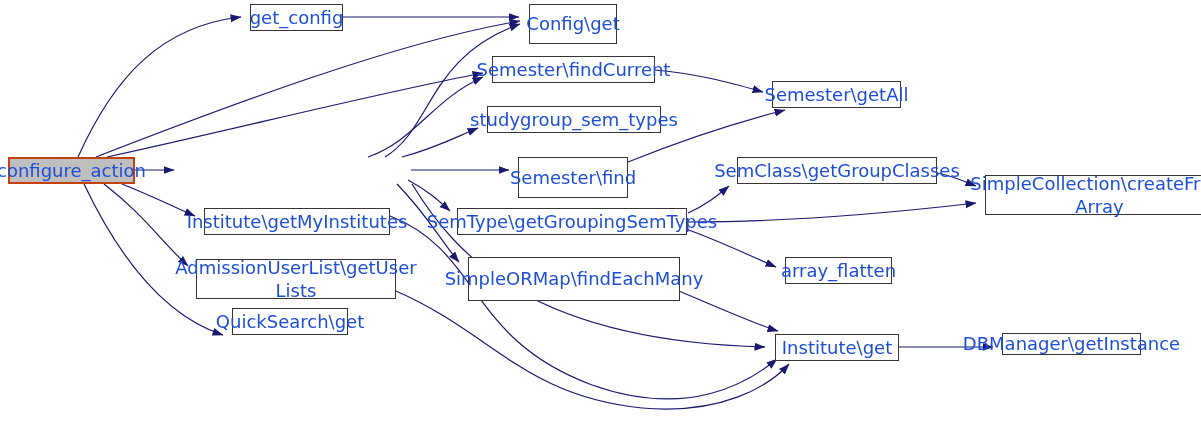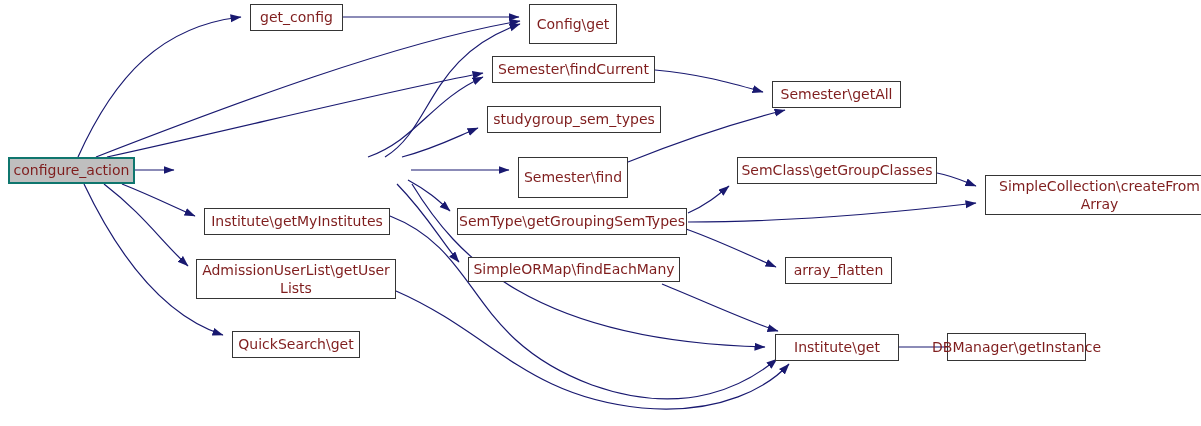--- a/index.html
+++ b/index.html
@@ -25,33 +25,33 @@
   #edges path.edge {
     fill: none;
     stroke: #191970;
     stroke-width: 1.2;
   }
   .node {
     position: absolute;
     box-sizing: border-box;
     border: 1px solid #353535;
     background: #ffffff;
-    color: #7f1d1d;
+    color: #1d4ed8;
     display: flex;
     align-items: center;
     justify-content: center;
     text-align: center;
-    font-size: 14px;
+    font-size: 18px;
     line-height: 1.3;
     white-space: pre-line;
     cursor: pointer;
   }
   .node.highlight {
     background: #bfbfbf;
-    border: 2px solid #0f766e;
+    border: 2px solid #c2410c;
   }
 </style>
 </head>
 <body>
 
 <div id="canvas">
 
   <svg id="edges" viewBox="0 0 1201 426" xmlns="http://www.w3.org/2000/svg">
     <defs>
       <marker id="arrow" markerUnits="userSpaceOnUse" markerWidth="12" markerHeight="9" refX="10.5" refY="4" orient="auto">
@@ -98,30 +98,30 @@
 
   <div class="node" style="left:518px; top:157px; width:110px; height:41px">Semester\find</div>
 
   <div class="node" style="left:772px; top:81px; width:129px; height:27px">Semester\getAll</div>
 
   <div class="node" style="left:204px; top:208px; width:186px; height:27px">Institute\getMyInstitutes</div>
 
   <div class="node" style="left:196px; top:259px; width:200px; height:40px">AdmissionUserList\getUser
 Lists</div>
 
-  <div class="node" style="left:232px; top:331px; width:128px; height:27px">QuickSearch\get</div>
+  <div class="node" style="left:232px; top:308px; width:116px; height:27px">QuickSearch\get</div>
 
   <div class="node" style="left:457px; top:208px; width:230px; height:27px">SemType\getGroupingSemTypes</div>
 
-  <div class="node" style="left:468px; top:257px; width:212px; height:25px">SimpleORMap\findEachMany</div>
+  <div class="node" style="left:468px; top:257px; width:212px; height:44px">SimpleORMap\findEachMany</div>
 
   <div class="node" style="left:737px; top:157px; width:200px; height:27px">SemClass\getGroupClasses</div>
 
   <div class="node" style="left:985px; top:175px; width:229px; height:40px">SimpleCollection\createFrom
 Array</div>
 
   <div class="node" style="left:785px; top:257px; width:107px; height:27px">array_flatten</div>
 
   <div class="node" style="left:775px; top:334px; width:124px; height:27px">Institute\get</div>
 
-  <div class="node" style="left:947px; top:333px; width:139px; height:28px">DBManager\getInstance</div>
+  <div class="node" style="left:1002px; top:333px; width:139px; height:22px">DBManager\getInstance</div>
 
 </div>
 
 </body></html>

